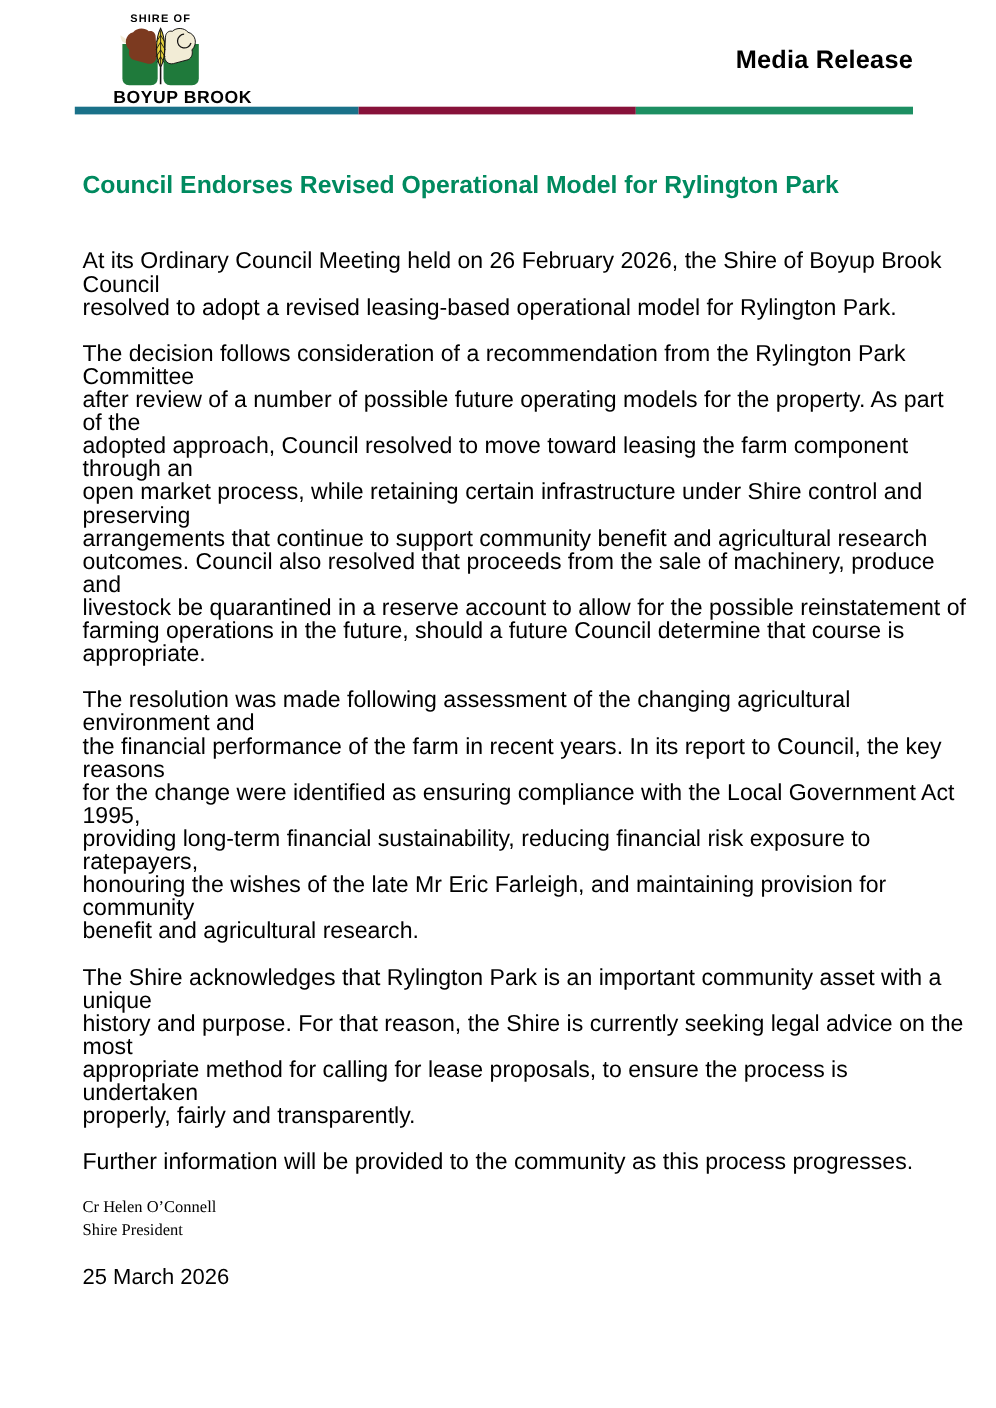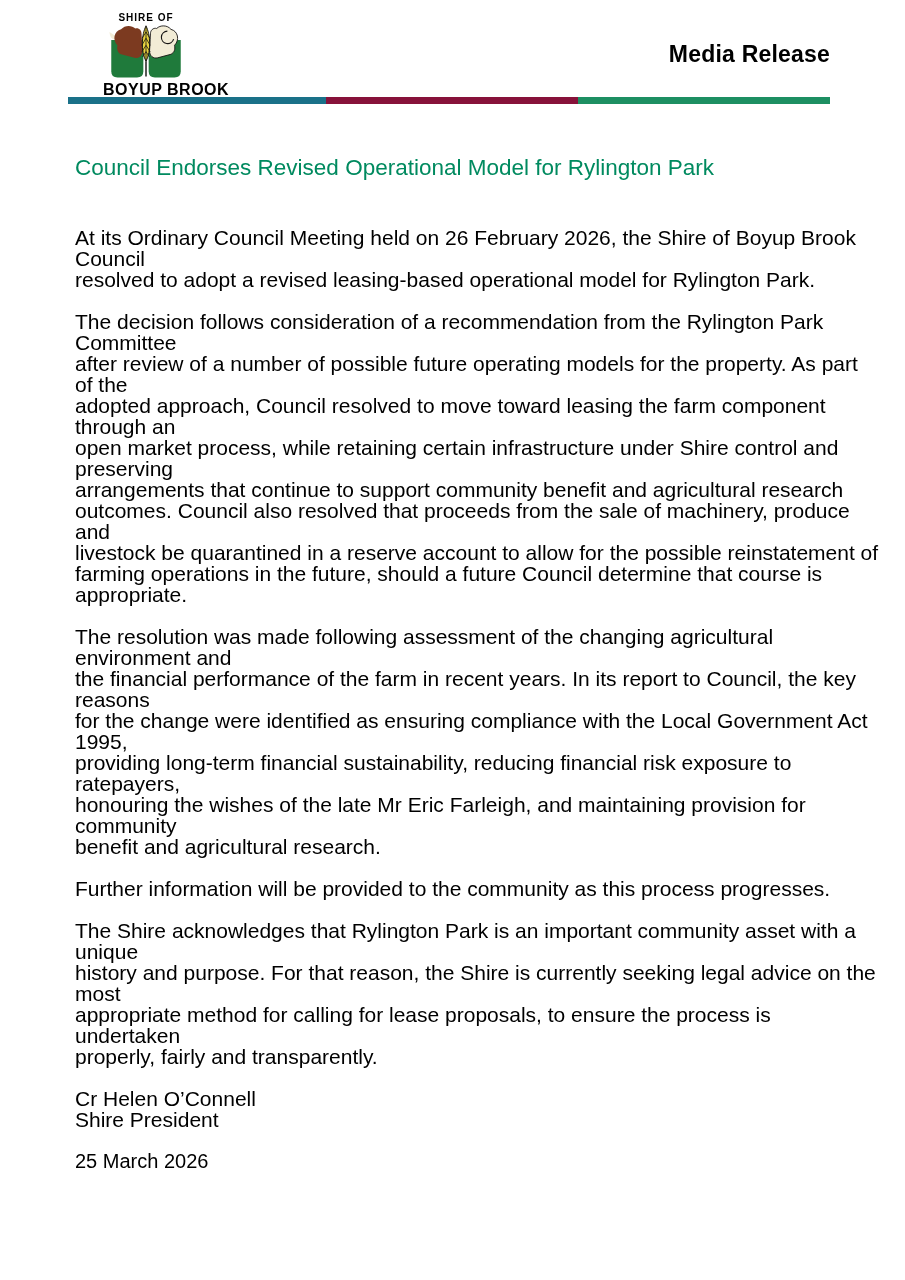--- a/index.html
+++ b/index.html
@@ -48,37 +48,38 @@
     margin-left: -7px;
     margin-top: 1px;
   }
   .brand-bar .seg { height: 100%; }
   .seg-teal   { width: 33.8%; }
   .seg-maroon { width: 33.1%; }
   .seg-green  { width: 33.1%; }
 
   
   .headline {
-    font-size: 22.5px; font-weight: normal;
+    font-size: 22.5px; font-weight: bold;
     line-height: 28px;
     margin-top: 50px;
     margin-bottom: 45px;
     white-space: nowrap;
   }
   .content { width: 805px; }
   .body-par {
     font-size: 21px;
     line-height: 21px;
     white-space: pre-line;
     margin-bottom: 21px;
   }
   .signature-block { margin-top: 21px; }
   .sig-line {
-    font-size: 21px;
+    font-size: 15px;
     line-height: 21px;
+    font-family: Liberation Serif, serif;
   }
   .release-date {
     font-size: 20px;
     line-height: 21px;
     margin-top: 21px;
   }
 </style>
 </head>
 <body>
 
@@ -126,25 +127,25 @@
 arrangements that continue to support community benefit and agricultural research
 outcomes. Council also resolved that proceeds from the sale of machinery, produce and
 livestock be quarantined in a reserve account to allow for the possible reinstatement of
 farming operations in the future, should a future Council determine that course is appropriate.</p>
     <p class="body-par">The resolution was made following assessment of the changing agricultural environment and
 the financial performance of the farm in recent years. In its report to Council, the key reasons
 for the change were identified as ensuring compliance with the Local Government Act 1995,
 providing long-term financial sustainability, reducing financial risk exposure to ratepayers,
 honouring the wishes of the late Mr Eric Farleigh, and maintaining provision for community
 benefit and agricultural research.</p>
-    <p class="body-par">Further information will be provided to the community as this process progresses.</p>
     <p class="body-par">The Shire acknowledges that Rylington Park is an important community asset with a unique
 history and purpose. For that reason, the Shire is currently seeking legal advice on the most
 appropriate method for calling for lease proposals, to ensure the process is undertaken
 properly, fairly and transparently.</p>
+    <p class="body-par">Further information will be provided to the community as this process progresses.</p>
 
     <div class="signature-block">
       <div class="sig-line">Cr Helen O’Connell</div>
       <div class="sig-line">Shire President</div>
     </div>
 
     <div class="release-date">25 March 2026</div>
   </div>
 
 </div>

